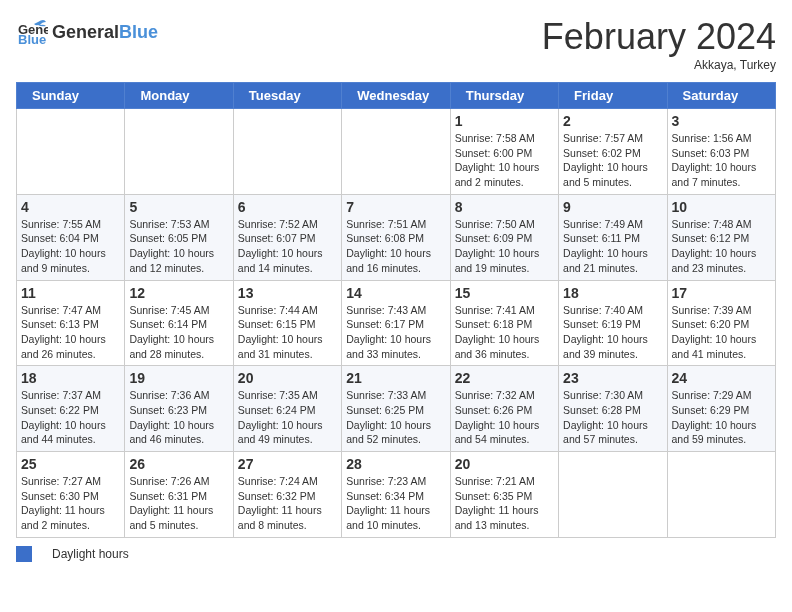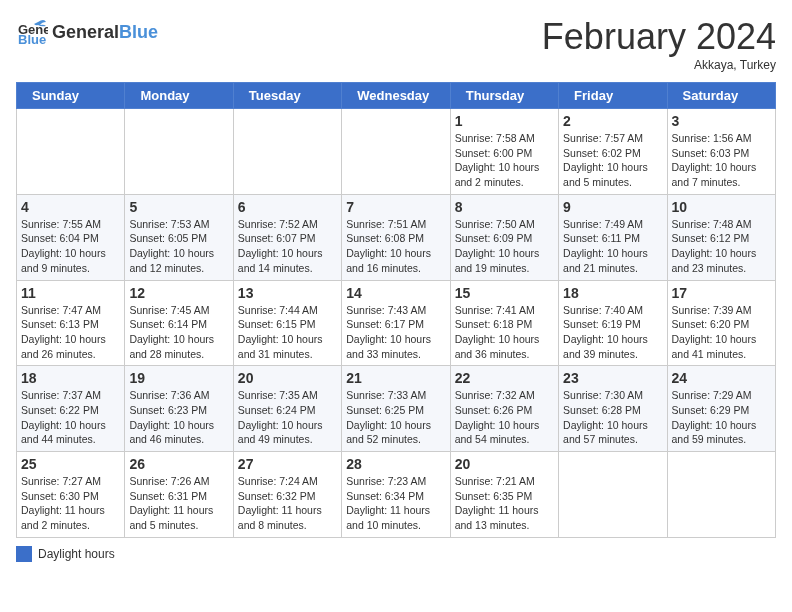--- a/index.html
+++ b/index.html
@@ -57,21 +57,21 @@
     }
     .day-info {
       font-size: 10.5px;
       color: #333;
       line-height: 1.4;
     }
     .empty-cell { background: #fff !important; }
     .legend {
       display: flex;
       align-items: center;
-      gap: 6px;
+      gap: 20px;
       margin-top: 8px;
       font-size: 12px;
       color: #333;
     }
     .legend-box {
       width: 16px; height: 16px;
       background: #3b6fc9;
       display: inline-block;
     }
   </style>

